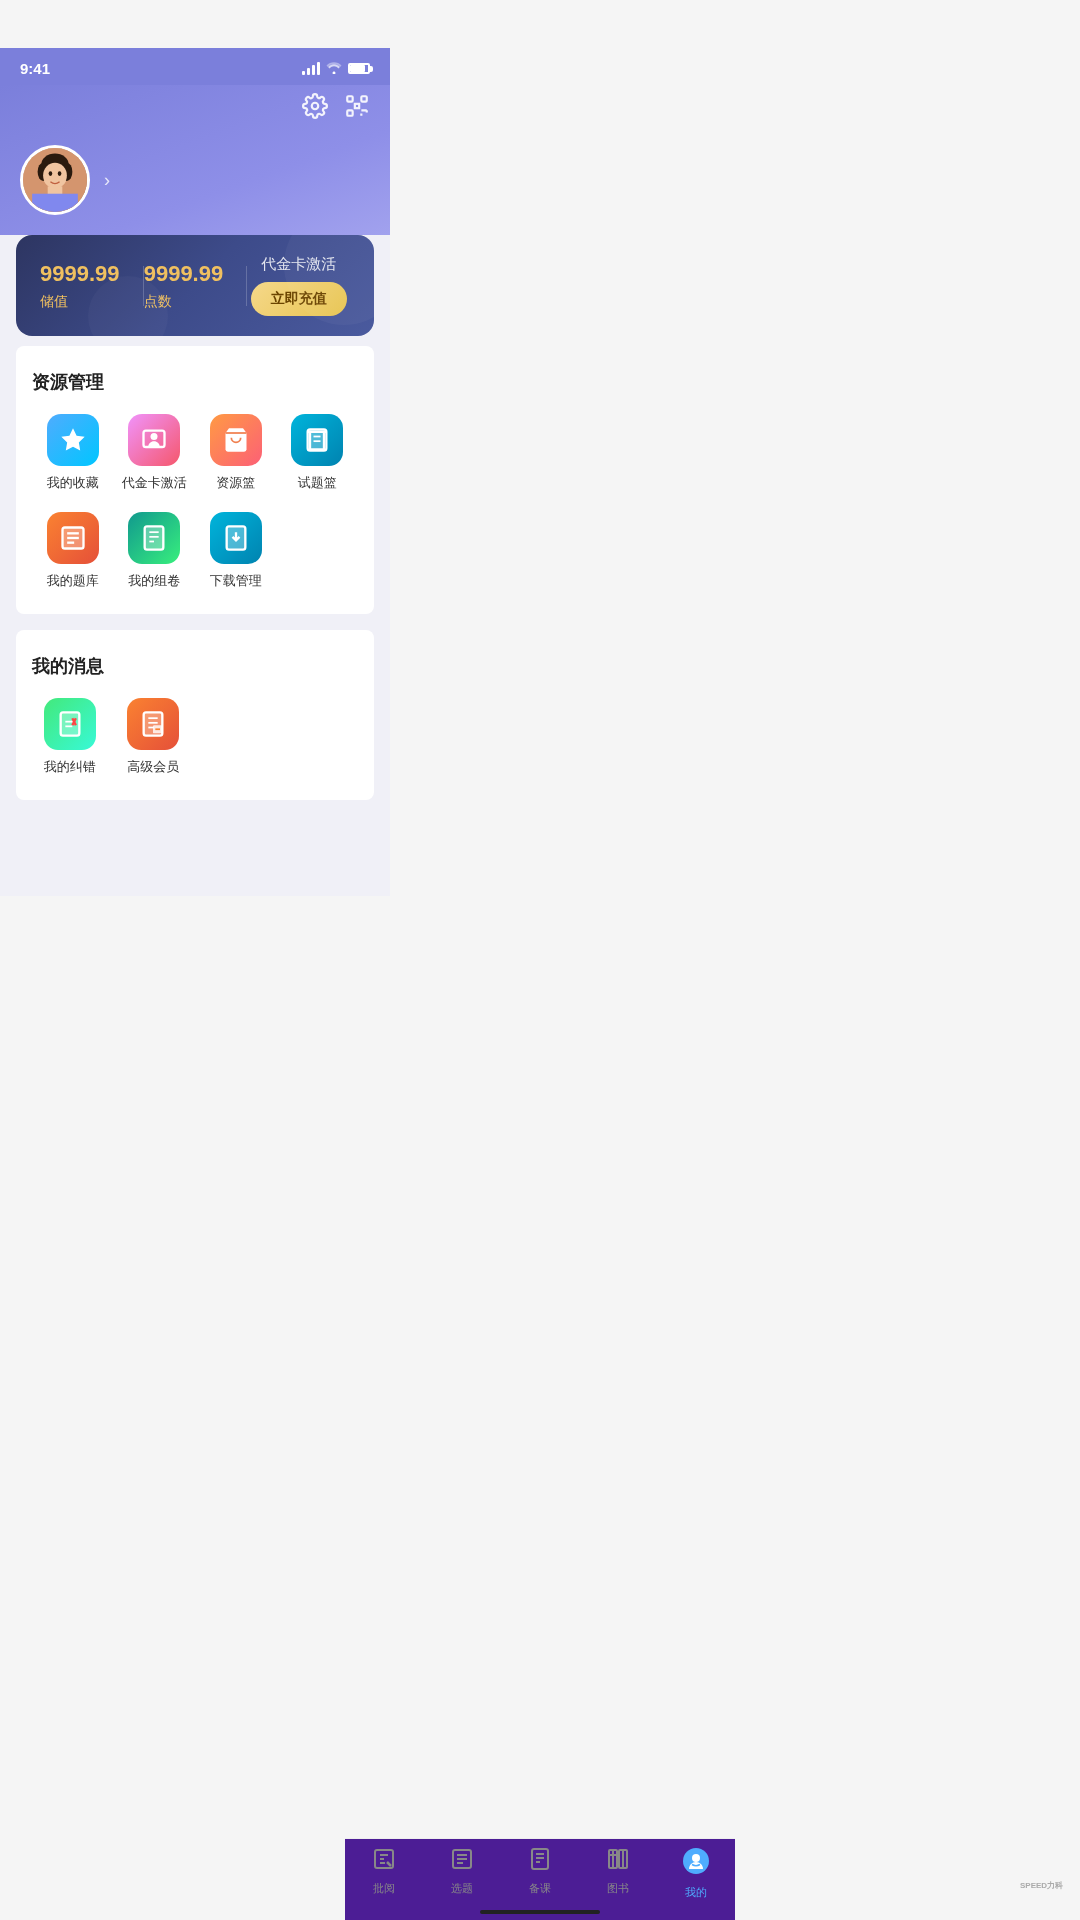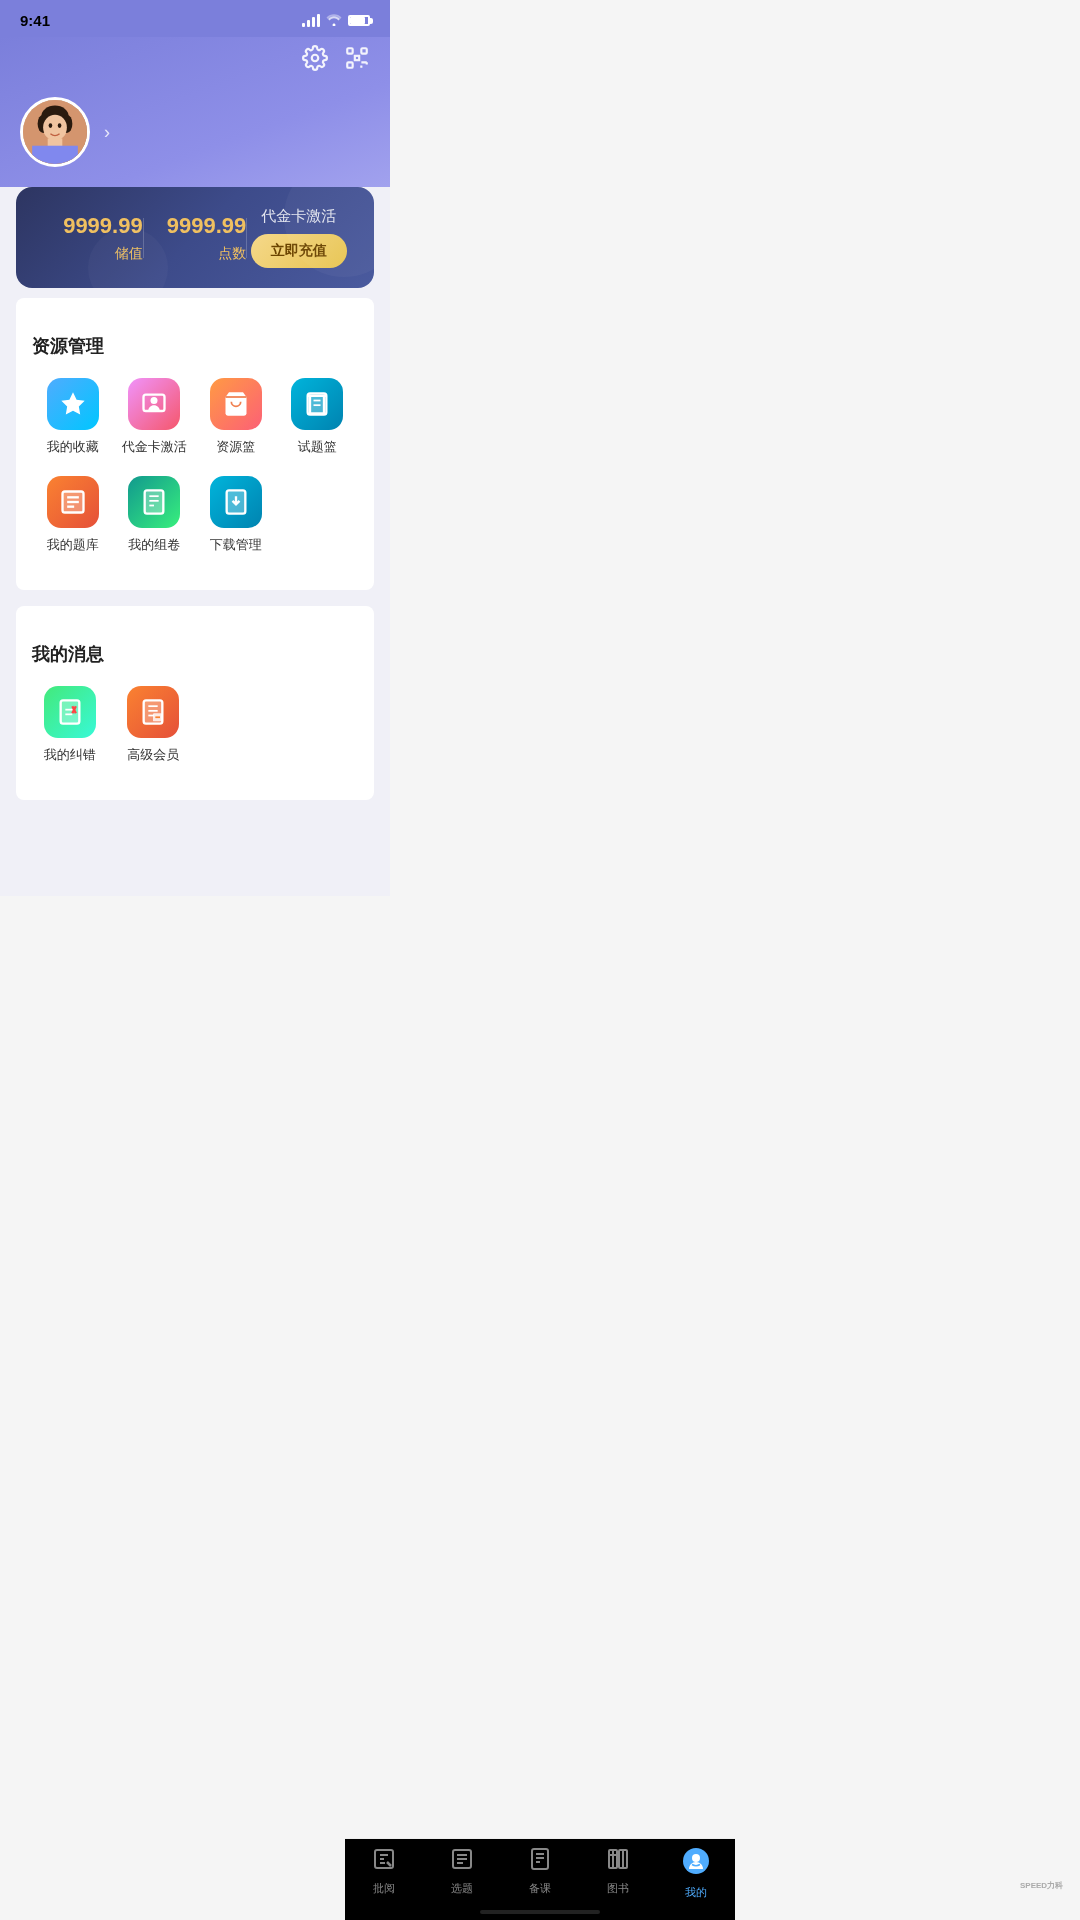--- a/index.html
+++ b/index.html
@@ -12,23 +12,24 @@
       overflow-x: hidden;
     }
 
     
     .status-bar {
       background: #7b7fdb;
       display: flex;
       justify-content: space-between;
       align-items: center;
       padding: 12px 20px 8px;
-      color: #000000;
+      color: #ffffff;
       font-size: 15px;
       font-weight: 600;
+      margin-top: 48px;
     }
     .status-icons {
       display: flex;
       align-items: center;
       gap: 6px;
     }
 
     
     .header-bg {
       background: linear-gradient(160deg, #7b7fdb 0%, #8e8fe8 60%, #a5a5ef 100%);
@@ -145,21 +146,21 @@
       position: absolute;
       bottom: -20px;
       left: 20%;
       width: 80px;
       height: 80px;
       background: rgba(255,255,255,0.03);
       border-radius: 50%;
     }
     .wallet-item {
       flex: 1;
-      text-align: right;
+      text-align: left;
     }
     .wallet-amount {
       color: #f0c060;
       font-size: 22px;
       font-weight: 700;
     }
     .wallet-label {
       color: #f0c060;
       font-size: 14px;
       margin-top: 6px;
@@ -197,21 +198,21 @@
       background: #f0f0f7;
       padding-top: 30px;
       padding-bottom: 80px;
     }
 
     
     .section-card {
       background: white;
       border-radius: 8px;
       margin: 0 16px 16px;
-      padding: 36px 16px;
+      padding: 24px 16px;
     }
     .section-title {
       font-size: 18px;
       font-weight: 700;
       color: #222;
       margin-bottom: 20px;
     }
 
     
     .icon-grid {
@@ -250,21 +251,21 @@
     .icon-green { background: linear-gradient(135deg, #11998e, #38ef7d); }
     .icon-cyan { background: linear-gradient(135deg, #00b4db, #0083b0); }
 
     
     .bottom-nav {
       position: fixed;
       bottom: 0;
       left: 50%;
       transform: translateX(-50%);
       width: 390px;
-      background: #000000;
+      background: #4c1d95;
       border-top: 1px solid #eee;
       display: flex;
       padding: 8px 0 20px;
     }
     .nav-item {
       flex: 1;
       display: flex;
       flex-direction: column;
       align-items: center;
       gap: 4px;

